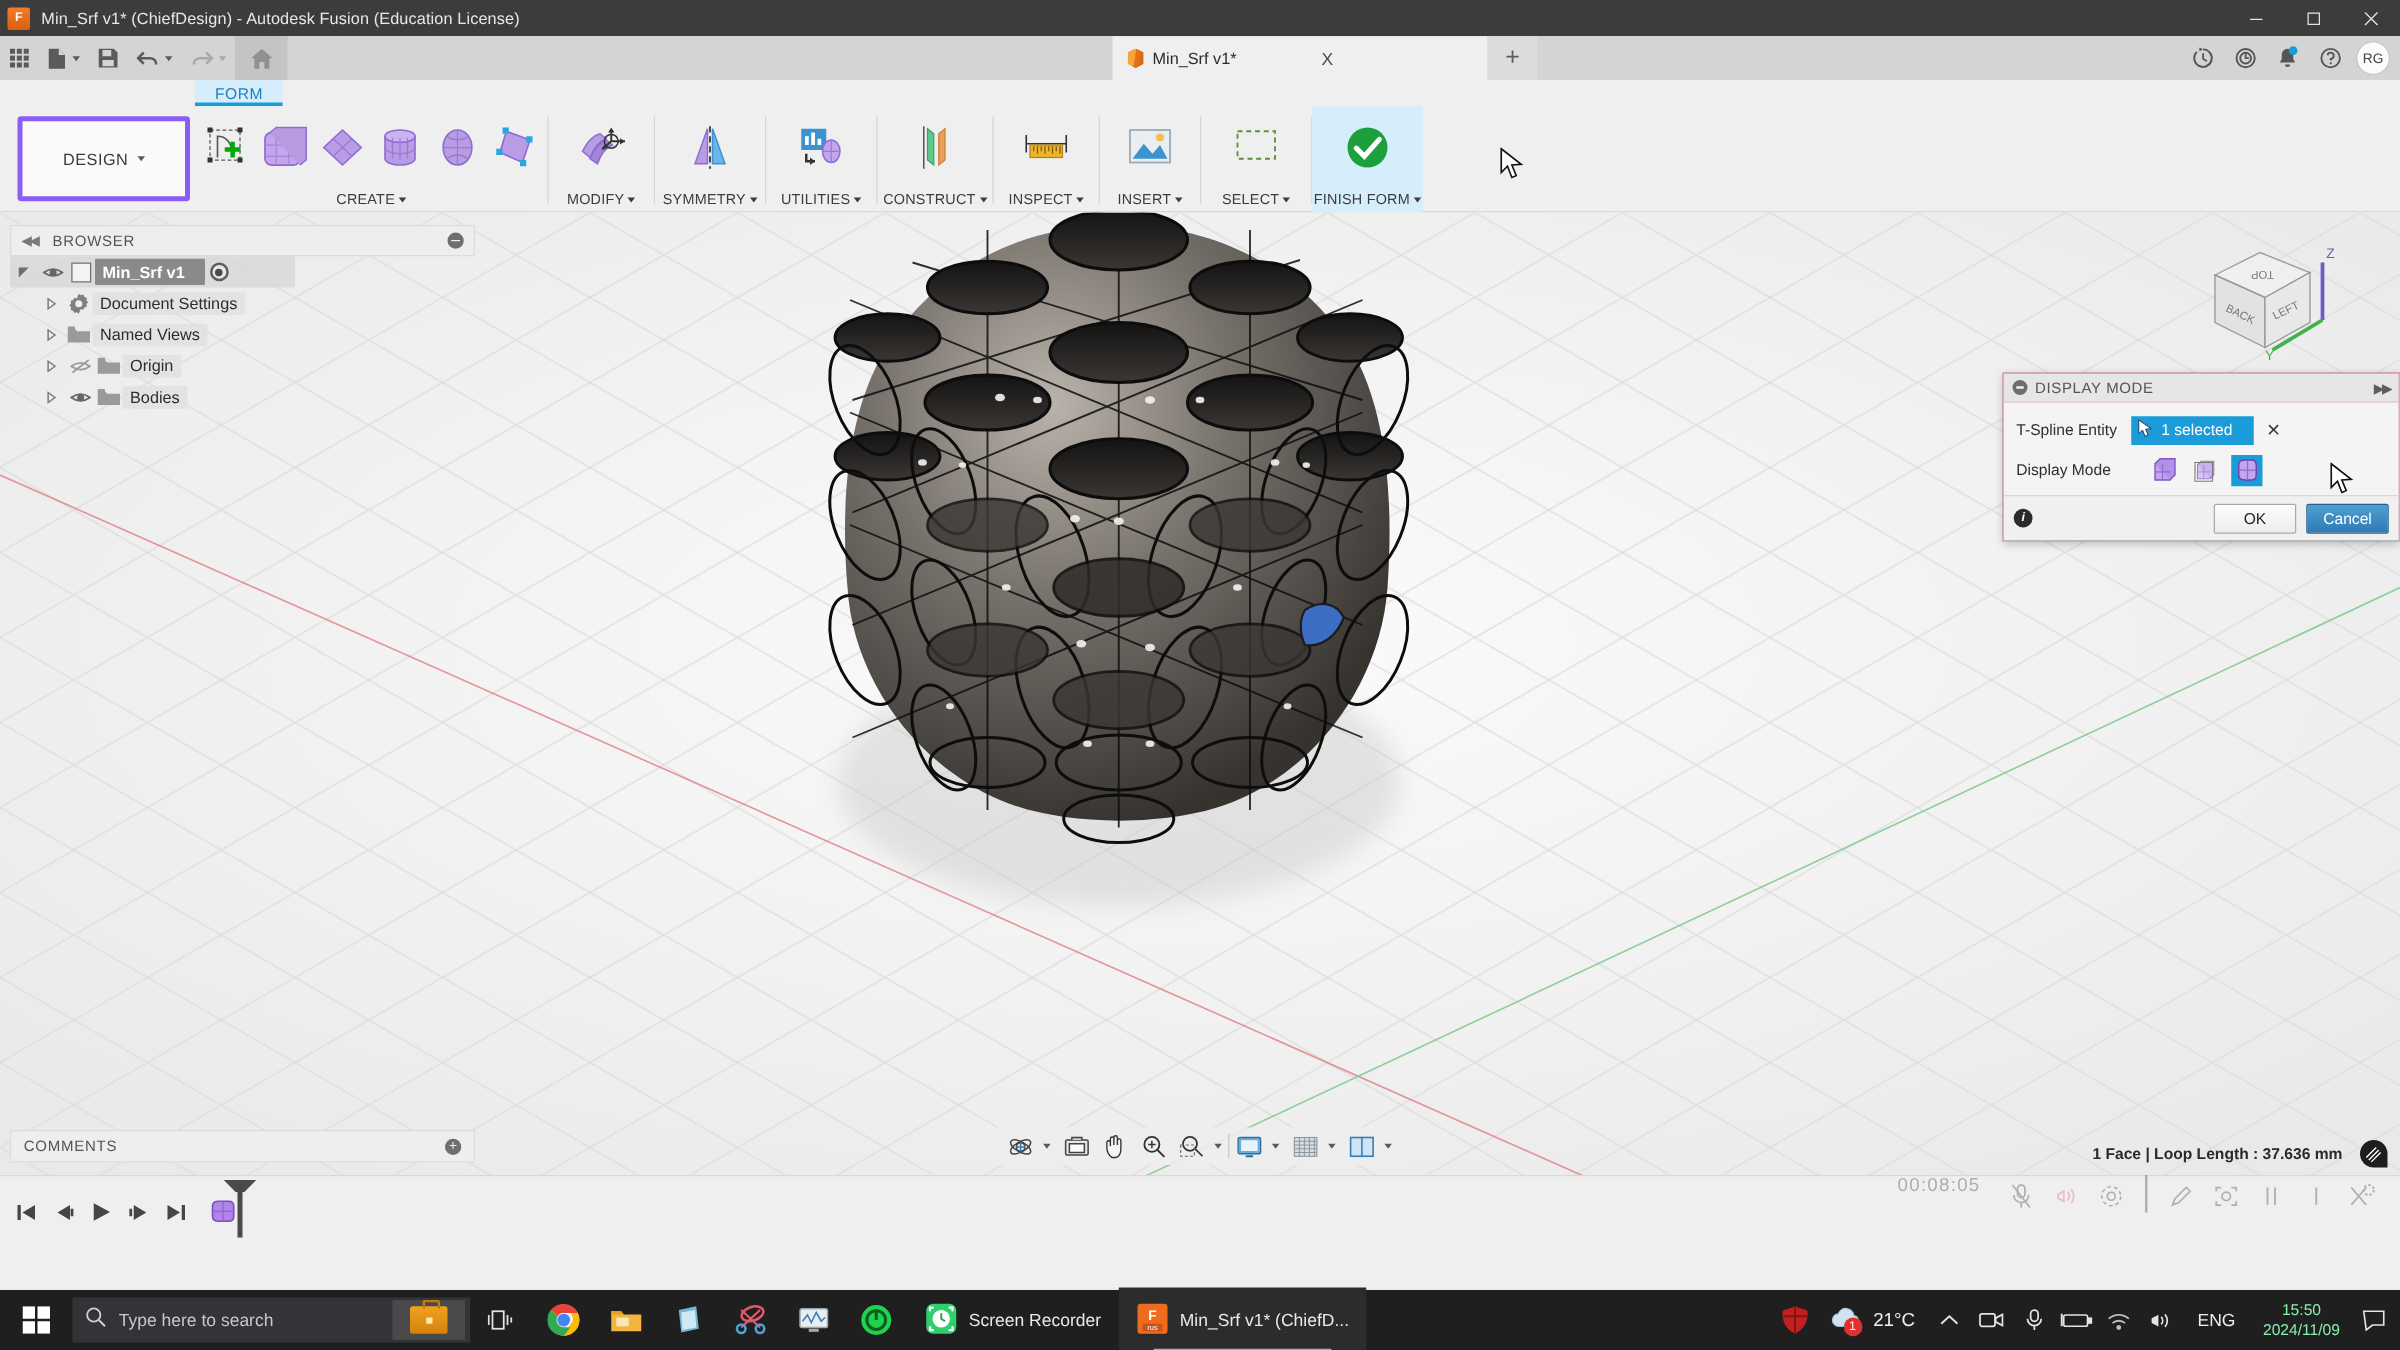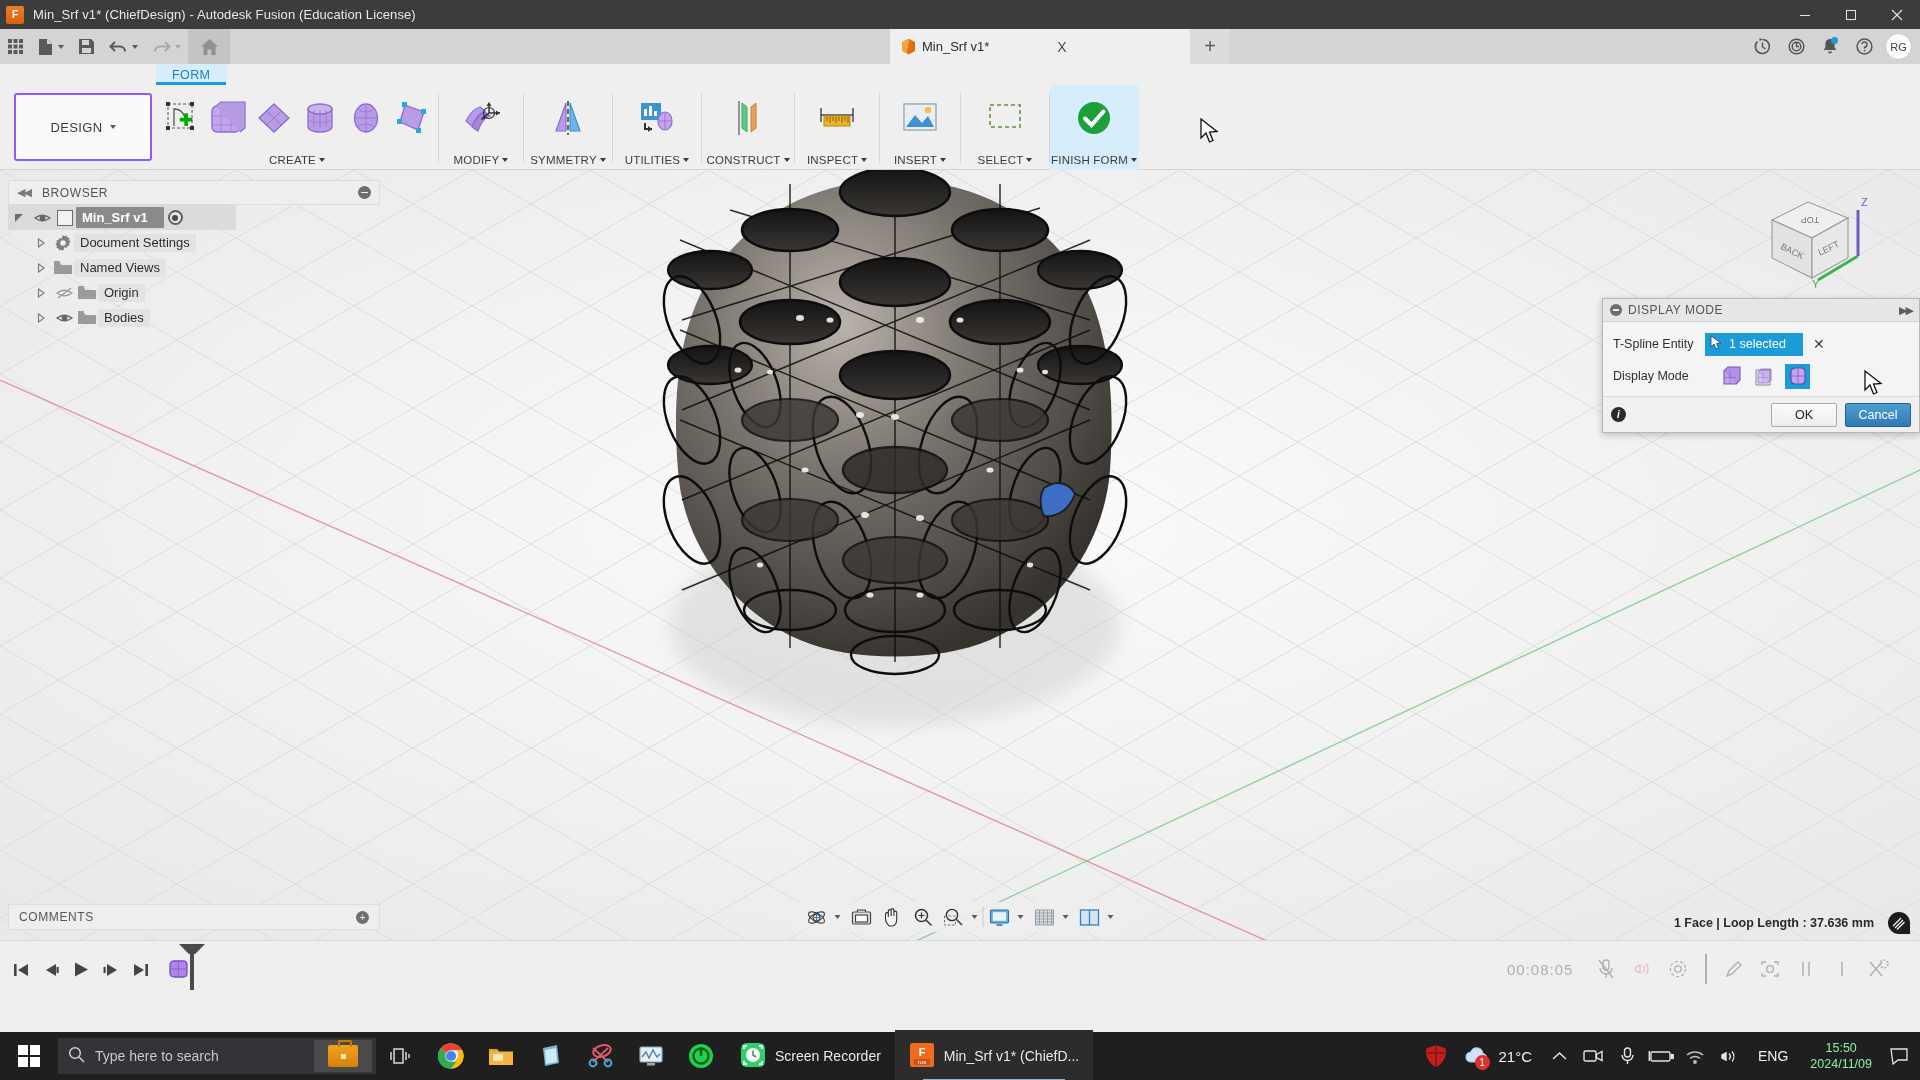--- a/index.html
+++ b/index.html
@@ -81,21 +81,21 @@
   .ribbon-tab {
     padding: 2px 16px 0; font-size: 12.5px; color: #1a7fc1; background: #d6eefb;
     border-bottom: 3px solid #1b9bd8; line-height: 19px; letter-spacing: .4px;
   }
   .ribbon {
     position: absolute; left: 0; top: 85px; width: 1920px; height: 85px;
     background: #efefef; border-bottom: 1px solid #d2d2d2;
   }
   .design-btn {
     position: absolute; left: 14px; top: 8px; width: 138px; height: 68px;
-    background: #fafafa; border: 2px solid #8b5cf6; border-radius: 3px;
+    background: #fafafa; border: 4px solid #8b5cf6; border-radius: 3px;
     display: flex; align-items: center; justify-content: center;
     font-size: 13px; color: #3a3a3a; letter-spacing: .4px;
   }
   .panels { position: absolute; left: 156px; top: 0; height: 85px; display: flex; }
   .panel { position: relative; height: 85px; display: flex; flex-direction: column; }
   .panel-icons { flex: 1; display: flex; align-items: center; padding: 0 4px; gap: 2px; }
   .panel-label {
     height: 20px; font-size: 11.5px; color: #3c3c3c; display: flex;
     align-items: center; justify-content: center; gap: 3px; letter-spacing: .2px;
   }
@@ -214,22 +214,22 @@
     background: #efefef; border-top: 1px solid #d9d9d9;
     display: flex; align-items: center; padding-left: 6px;
   }
   .tl-btn { width: 30px; height: 36px; display: flex; align-items: center; justify-content: center; color: #454545; }
   .tl-feat { margin-left: 10px; width: 26px; height: 26px; position: relative; }
   .tl-marker { position: absolute; left: 190px; top: 944px; width: 4px; height: 46px; background: #4a4a4a; }
   .tl-marker::before { content:""; position: absolute; left: -11px; top: 0; width: 26px; height: 10px; background: #4a4a4a; clip-path: polygon(0 0,100% 0,62% 100%,38% 100%); }
 
   
   .rec {
-    position: absolute; right: 0; top: 940px; height: 58px; display: flex; align-items: center;
-    opacity: .33; padding-right: 25px; gap: 2px;
+    position: absolute; right: 0; top: 940px; height: 58px; display: flex; align-items: flex-start;
+    opacity: .33; padding-right: 14px; gap: 2px;
   }
   .rec-time { font-size: 15px; color: #2b2b2b; letter-spacing: 1px; padding: 0 14px; }
   .rec-ico { width: 34px; height: 34px; display: flex; align-items: center; justify-content: center; color: #333; }
   .rec-sep { width: 1.6px; height: 30px; background: #333; margin: 0 8px; }
 
   
   .taskbar {
     position: absolute; left: 0; bottom: 0; width: 1920px; height: 48px;
     background: #1f1f1f; display: flex; align-items: center;
   }

